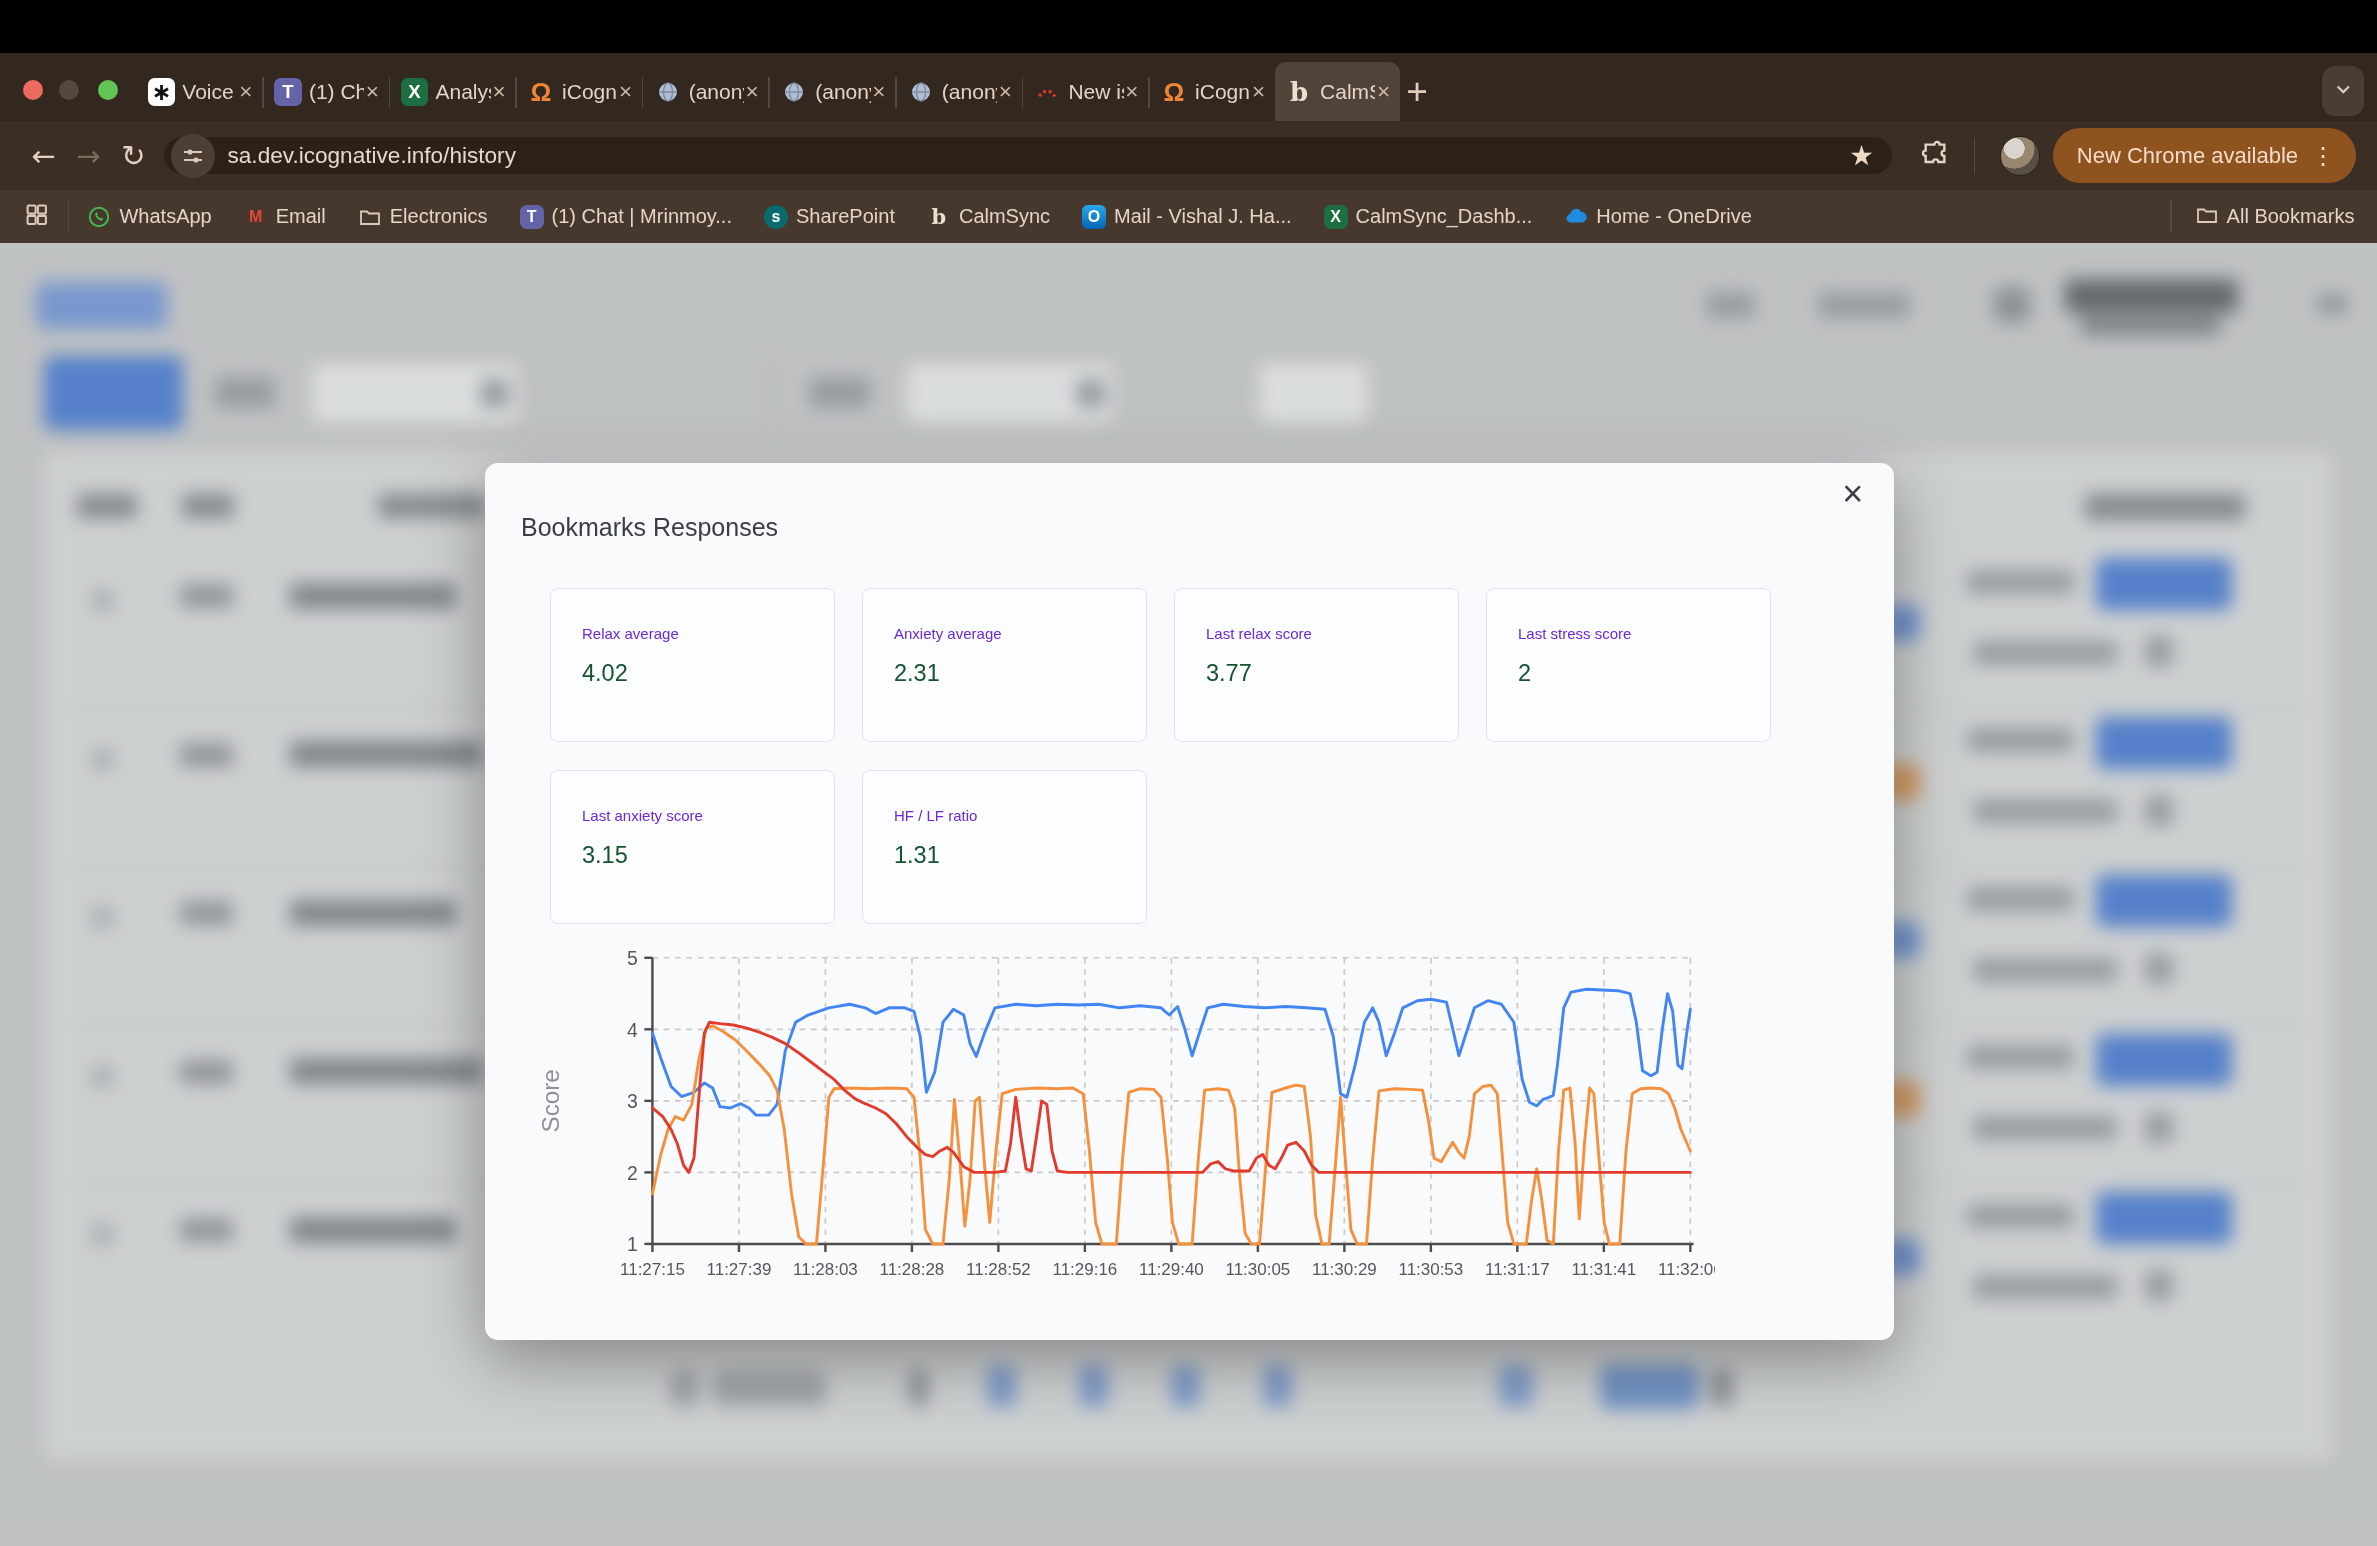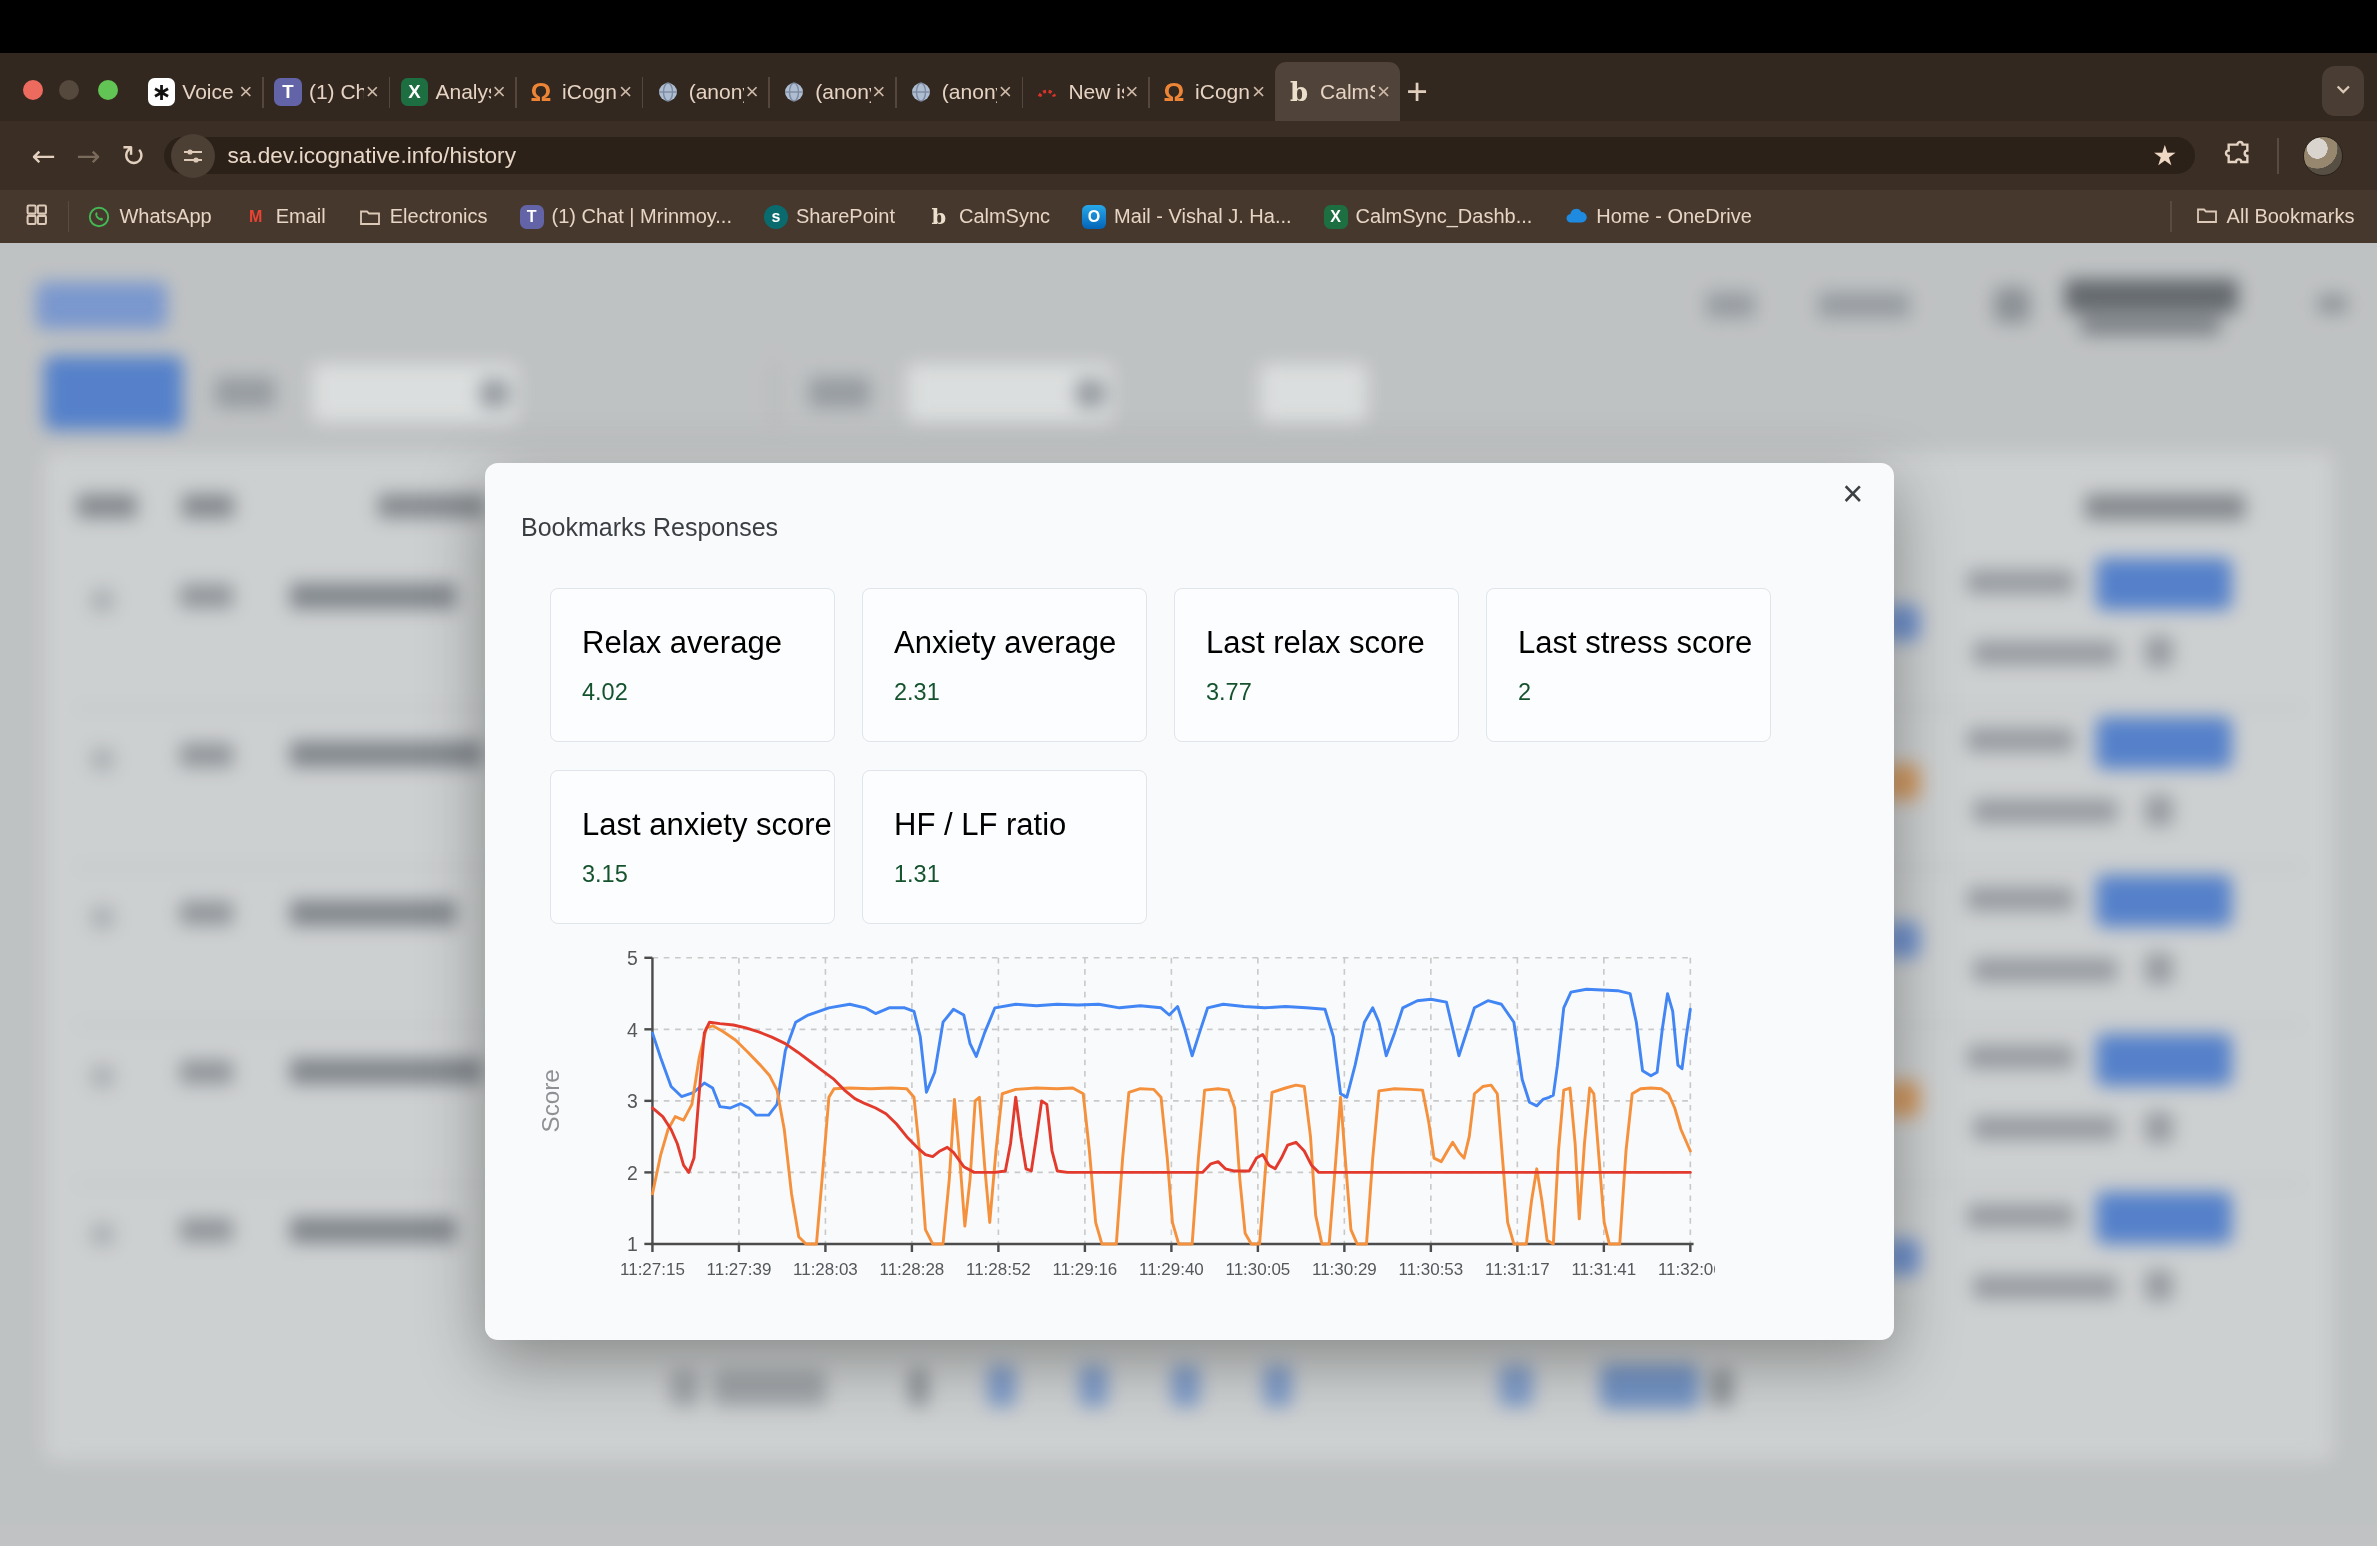--- a/index.html
+++ b/index.html
@@ -77,21 +77,21 @@
 
   
   #modal { position:absolute; left:485px; top:463px; width:1409px; height:877px; background:#f9fafb;
     border-radius:13px; box-shadow:0 20px 65px rgba(0,0,0,0.35); }
   #modal-close { position:absolute; right:21px; top:6.5px; font-size:36px; color:#3c4043;
     font-weight:300; padding:6.5px 9.7px; line-height:1; }
   #modal-title { position:absolute; left:36px; top:50px; font-size:25px; color:#3a3e42; }
   #stats-grid { position:absolute; left:65px; top:125px; width:1221px; display:grid;
     grid-template-columns:repeat(4,285px); grid-auto-rows:154px; gap:28px 27px; }
   .stat-card { background:#fcfdfe; border:1.6px solid #dfe5eb; border-radius:8px; padding:36px 0 0 31px; }
-  .stat-label { font-size:31px; color:#000000; }
+  .stat-label { font-size:15px; color:#6d28d9; }
   .stat-value { font-size:23.5px; color:#14532d; margin-top:18px; }
 
   #chart-wrap { position:absolute; left:49px; top:477px; width:1181px; height:388px; }
   #chart-svg { width:1181px; height:388px; }
   #chart-svg text { font-family:"Liberation Sans","DejaVu Sans",sans-serif; }
   .grid-line { stroke:#c9c9c9; stroke-width:2; stroke-dasharray:7 7; fill:none; }
   .axis-line { stroke:#4c4c4c; stroke-width:3; fill:none; }
   .series-path { fill:none; stroke-width:3.6; stroke-linejoin:round; stroke-linecap:round; }
   .ylab { font-size:24px; fill:#55585b; }
   .xlab { font-size:21px; fill:#55585b; }
@@ -224,20 +224,24 @@
       <span id="url-text">sa.dev.icognative.info/history</span>
       <span id="star-btn">★</span>
     </div>
     <span id="ext-btn">
       <svg width="32" height="32" viewBox="0 0 24 24" fill="none" stroke="#e4d2c2" stroke-width="1.8">
           <path d="M9.5 5h2a0 0 0 010 0 2 2 0 114 0h3.5v4.5a2 2 0 100 4V18h-4.5a2 2 0 10-4 0H5v-4.5a2 2 0 110-4V5h4.5z"></path>
         </svg>
     </span>
     <div class="tb-divider"></div>
     <div id="avatar"></div>
+    <div id="update-pill">
+      <span class="pill-label">New Chrome available</span>
+      <span class="pill-menu">⋮</span>
+    </div>
   </div>
 
   <div id="bookmarks-bar">
     <span style="margin-right:14.6px;">
       <svg width="27.5" height="27.5" viewBox="0 0 24 24" fill="none" stroke="#dcc9b8" stroke-width="1.8">
           <rect x="4" y="4" width="7" height="7" rx="1"></rect>
           <rect x="13" y="4" width="7" height="7" rx="1"></rect>
           <rect x="4" y="13" width="7" height="7" rx="1"></rect>
           <rect x="13" y="13" width="7" height="7" rx="1"></rect>
         </svg>

